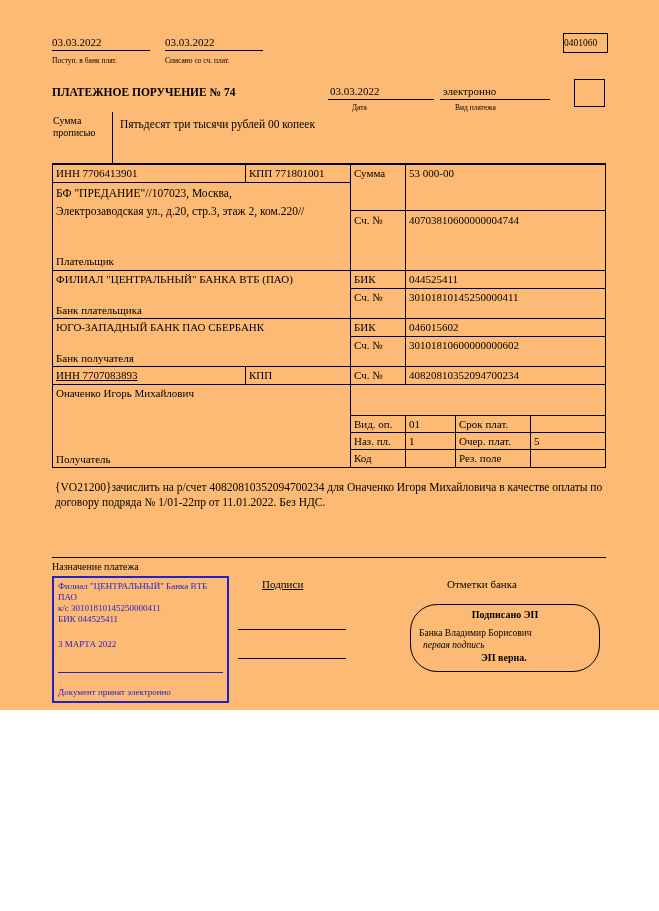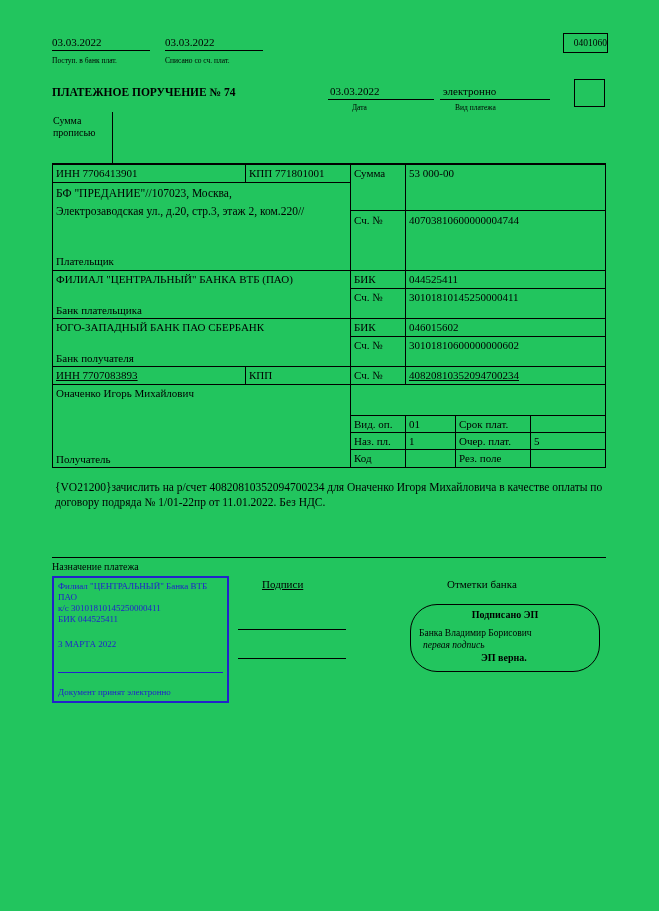--- a/index.html
+++ b/index.html
@@ -1,18 +1,18 @@
 <!DOCTYPE html>
 <html><head>
 <meta charset="utf-8">
 <style>
   * { margin:0; padding:0; box-sizing:border-box; }
   html, body { background:#ffffff; }
   body { font-family:"Liberation Serif","DejaVu Serif",serif; color:#000; }
-  .page { position:relative; width:659px; height:911px; background:#22c55e; overflow:hidden; }
+  .page { position:relative; width:659px; height:710px; background:#fdba74; overflow:hidden; }
   .abs { position:absolute; }
   .hline { position:absolute; border-top:1px solid #000; height:0; }
   .vline { position:absolute; border-left:1px solid #000; width:0; }
   .t   { font-size:11px; line-height:13px; white-space:nowrap; }
   .tw  { font-size:11.5px; line-height:15px; }
   .sm  { font-size:7.5px; line-height:9px; white-space:nowrap; }
   .b   { font-weight:bold; }
   .ubox { border-bottom:1px solid #000; }
   .stamp { border:2px solid #2222cc; color:#2222cc; font-size:9px; line-height:11px;
            display:flex; flex-direction:column; padding:3px 4px; }
@@ -22,33 +22,34 @@
 <body>
 
 <div class="page">
 
   <div class="abs t ubox" style="left:52px; top:36px; width:98px; height:15px;">03.03.2022</div>
   <div class="abs sm" style="left:52px; top:56px;">Поступ. в банк плат.</div>
 
   <div class="abs t ubox" style="left:165px; top:36px; width:98px; height:15px;">03.03.2022</div>
   <div class="abs sm" style="left:165px; top:56px;">Списано со сч. плат.</div>
 
-  <div class="abs" style="left:563px; top:33px; width:45px; height:20px; border:1px solid #000; display:flex; align-items:center; justify-content:flex-end; font-size:9.5px;">
+  <div class="abs" style="left:563px; top:33px; width:45px; height:20px; border:1px solid #000; display:flex; align-items:center; justify-content:flex-start; font-size:9.5px;">
     <span>0401060</span>
   </div>
 
   <div class="abs t b" style="left:52px; top:86px; font-size:11.5px;">ПЛАТЕЖНОЕ ПОРУЧЕНИЕ № 74</div>
   <div class="abs t ubox" style="left:328px; top:85px; width:106px; height:15px; padding-left:2px;">03.03.2022</div>
   <div class="abs sm" style="left:352px; top:103px;">Дата</div>
   <div class="abs t ubox" style="left:440px; top:85px; width:110px; height:15px; padding-left:3px;">электронно</div>
   <div class="abs sm" style="left:455px; top:103px;">Вид платежа</div>
   <div class="abs" style="left:574px; top:79px; width:31px; height:28px; border:1px solid #000;"></div>
 
   <div class="abs" style="left:52px; top:112px; width:554px; height:52px; border-bottom:1px solid #000;">
     <div class="abs" style="left:0; top:0; width:61px; height:52px; border-right:1px solid #000; font-size:10px; line-height:12px; padding:3px 3px 0 1px;">Сумма прописью</div>
+    <div class="abs tw" style="left:68px; top:5px; width:480px;">Пятьдесят три тысячи рублей 00 копеек</div>
   </div>
 
   <div class="abs" style="left:52px; top:164px; width:554px; height:304px;">
 
     <div class="hline" style="left:0; top:0; width:554px;"></div>
     <div class="hline" style="left:0; top:18px; width:298px;"></div>
     <div class="hline" style="left:298px; top:46px; width:256px;"></div>
     <div class="hline" style="left:0; top:106px; width:554px;"></div>
     <div class="hline" style="left:298px; top:124px; width:256px;"></div>
     <div class="hline" style="left:0; top:154px; width:554px;"></div>
@@ -90,21 +91,21 @@
     <div class="abs t" style="left:4px; top:157px;">ЮГО-ЗАПАДНЫЙ БАНК ПАО СБЕРБАНК</div>
     <div class="abs t" style="left:302px; top:157px;">БИК</div>
     <div class="abs t" style="left:357px; top:157px;">046015602</div>
     <div class="abs t" style="left:302px; top:175px;">Сч. №</div>
     <div class="abs t" style="left:357px; top:175px;">30101810600000000602</div>
     <div class="abs t" style="left:4px; top:188px;">Банк получателя</div>
 
     <div class="abs t" style="left:4px; top:205px;text-decoration:underline;">ИНН 7707083893</div>
     <div class="abs t" style="left:197px; top:205px;">КПП</div>
     <div class="abs t" style="left:302px; top:205px;">Сч. №</div>
-    <div class="abs t" style="left:357px; top:205px;text-decoration:underline;">40820810352094700234</div>
+    <div class="abs t" style="left:357px; top:205px;">40820810352094700234</div>
     <div class="abs t" style="left:4px; top:223px;">Оначенко Игорь Михайлович</div>
 
     <div class="abs t" style="left:302px; top:254px;">Вид. оп.</div>
     <div class="abs t" style="left:357px; top:254px;">01</div>
     <div class="abs t" style="left:407px; top:254px;">Срок плат.</div>
 
     <div class="abs t" style="left:302px; top:271px;">Наз. пл.</div>
     <div class="abs t" style="left:357px; top:271px;">1</div>
     <div class="abs t" style="left:407px; top:271px;">Очер. плат.</div>
     <div class="abs t" style="left:482px; top:271px;">5</div>

